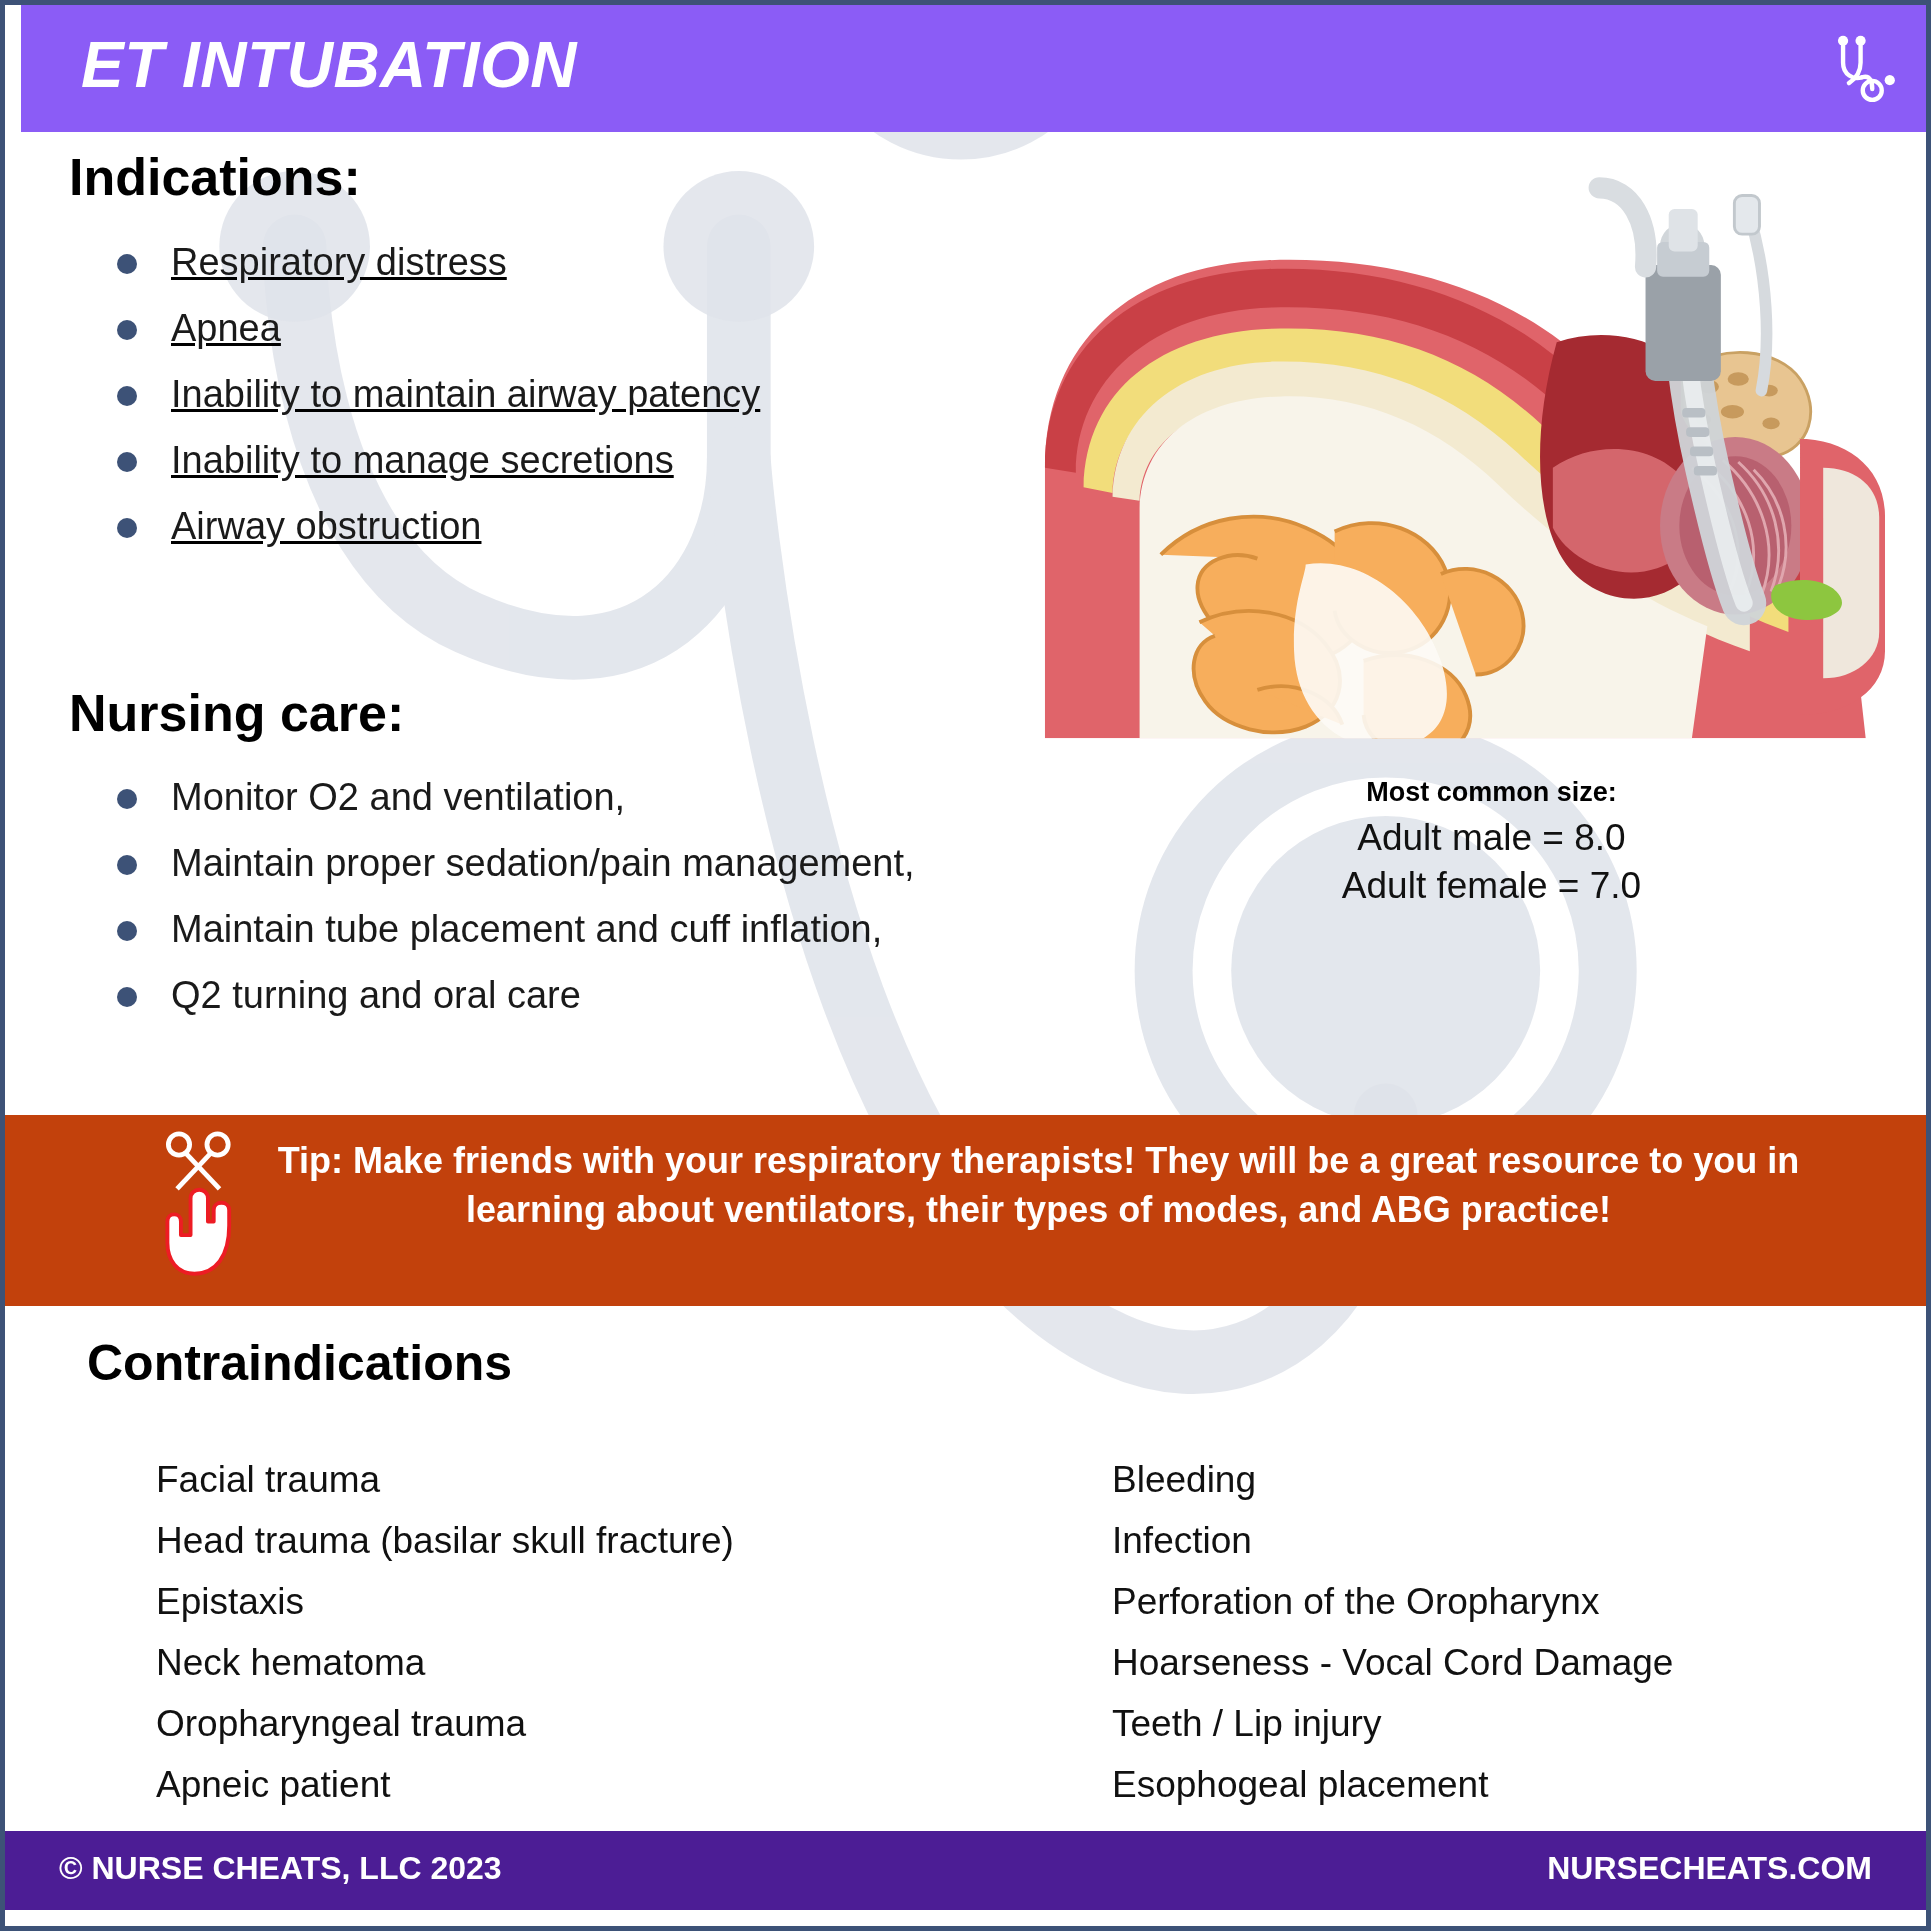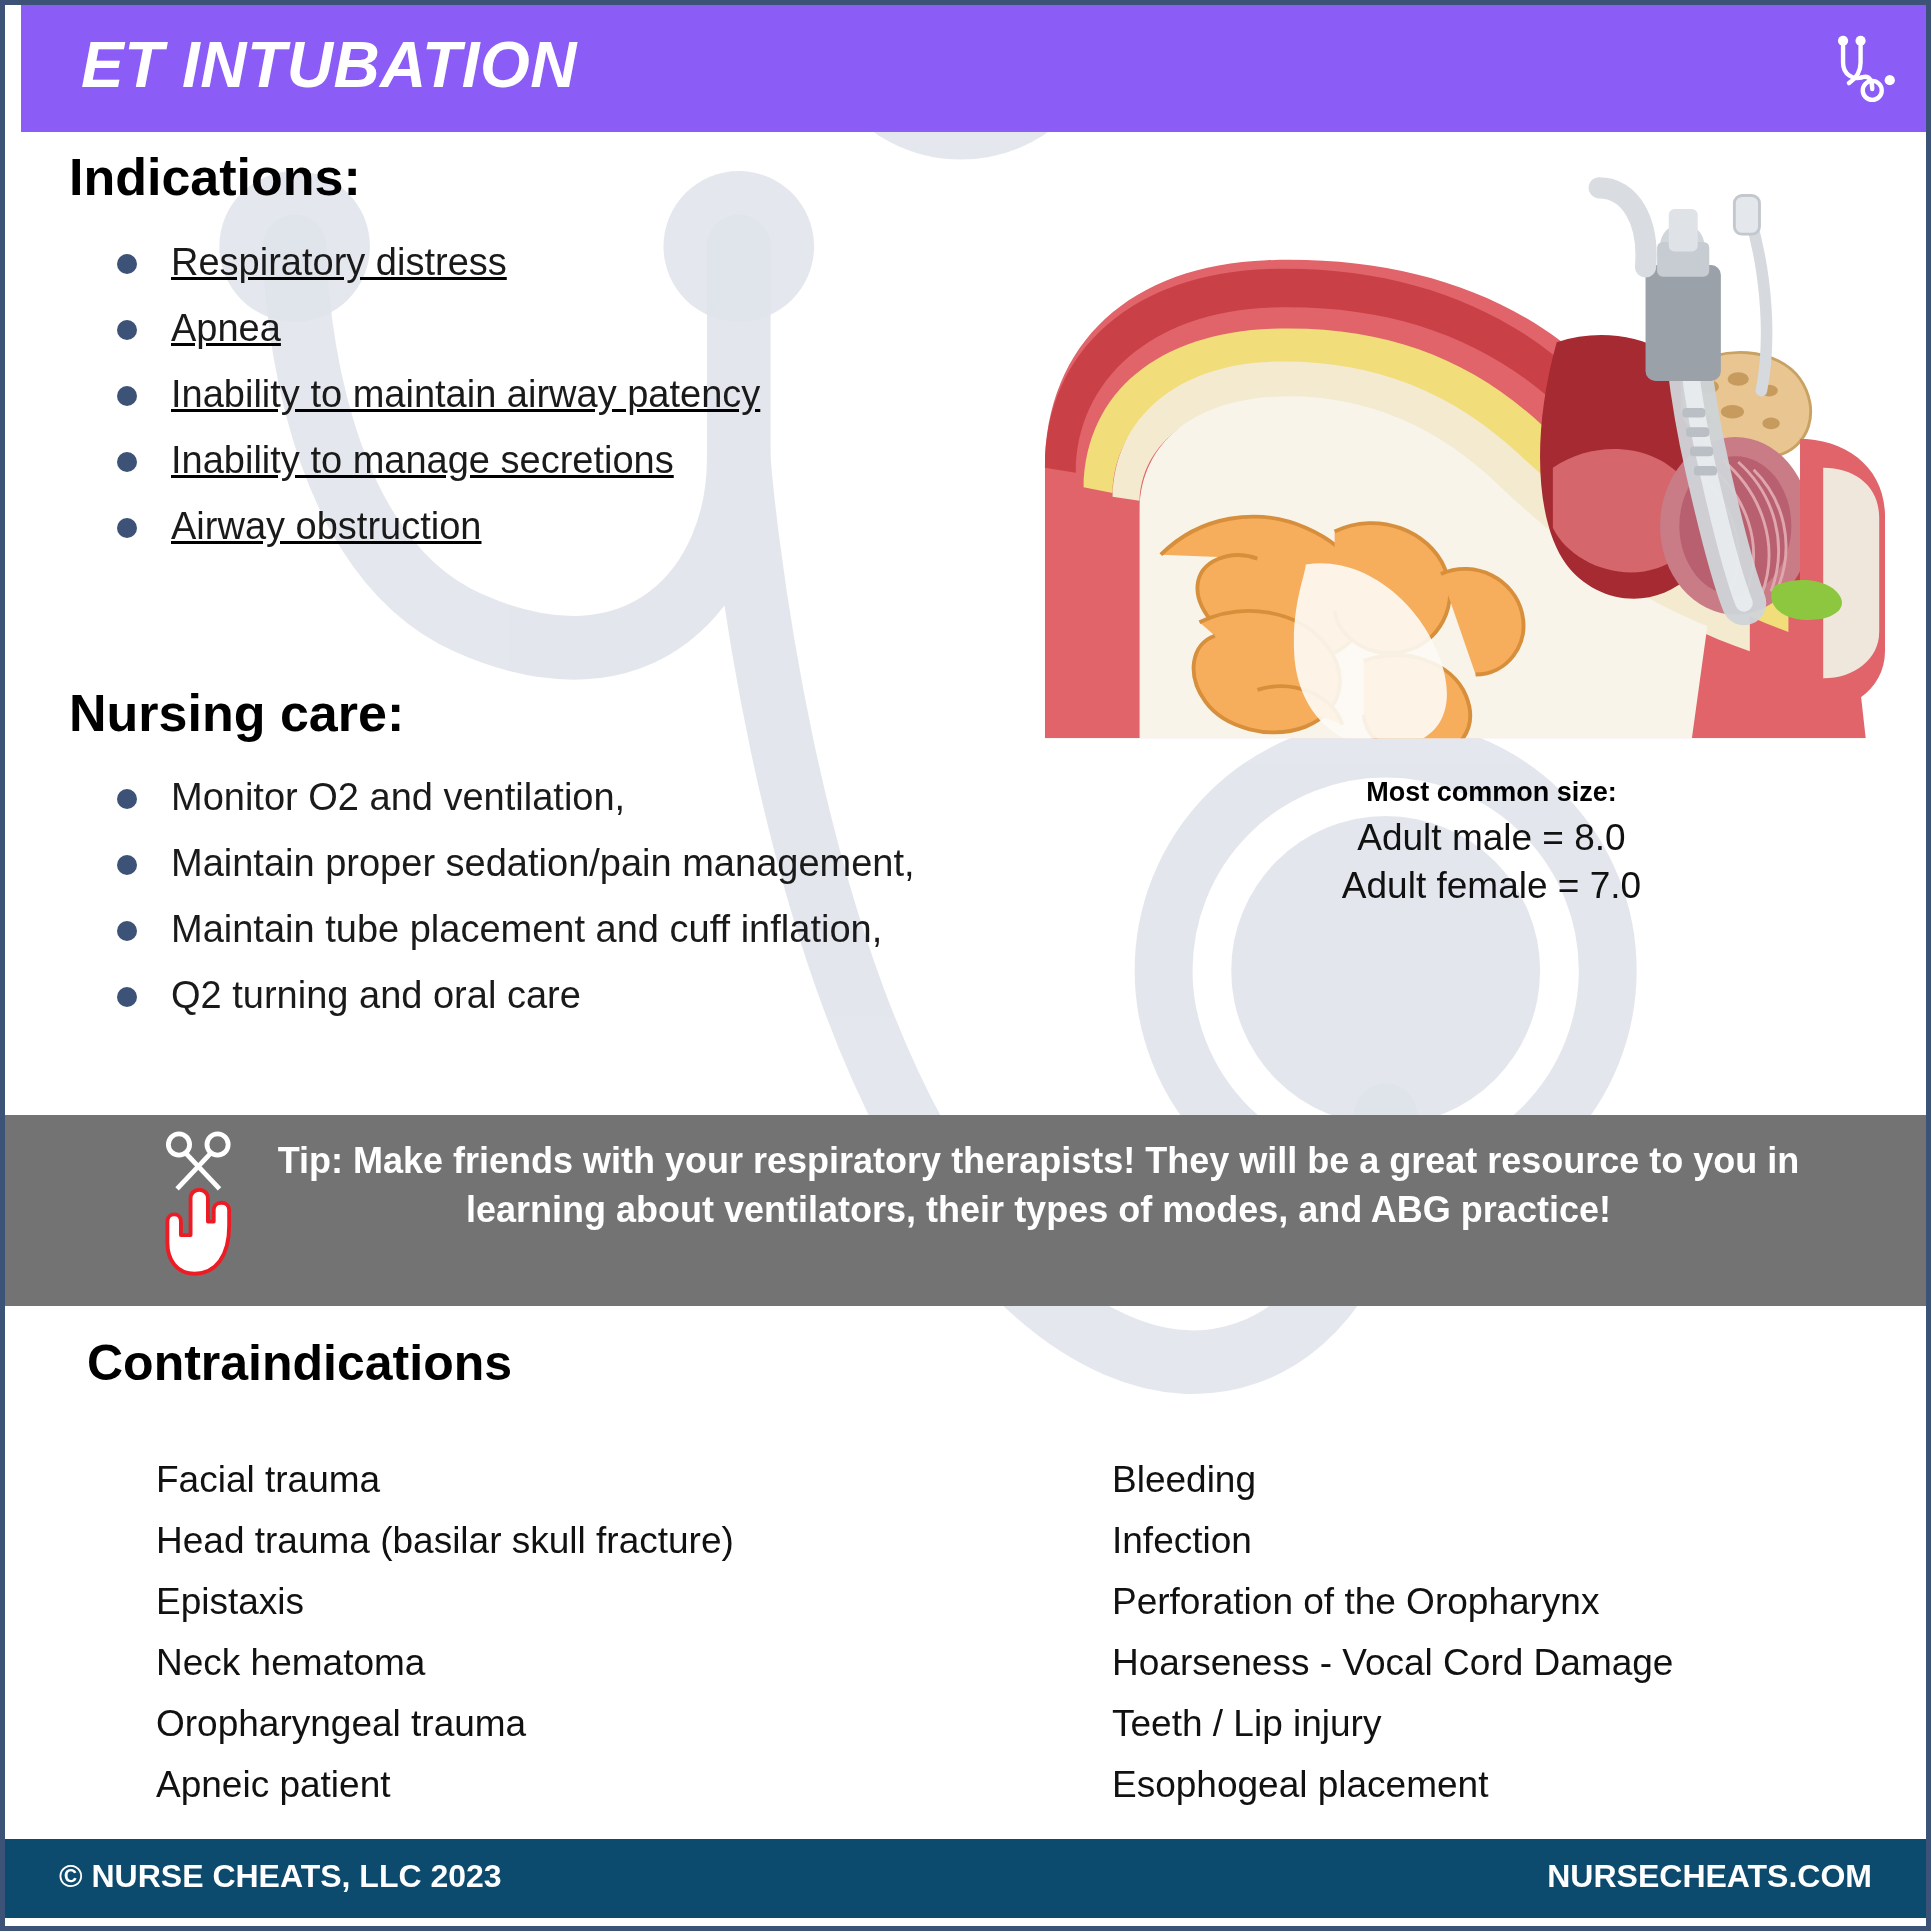--- a/index.html
+++ b/index.html
@@ -131,21 +131,21 @@
     line-height: 48px;
   }
 
   
   .tip-banner {
     position: absolute;
     left: 0;
     top: 1110px;
     width: 100%;
     height: 191px;
-    background: #737373;
+    background: #c2410c;
     z-index: 8;
   }
   .tip-text {
     position: absolute;
     left: 232px;
     top: 21px;
     width: 1603px;
     text-align: center;
     color: #ffffff;
     font-size: 36px;
@@ -189,24 +189,24 @@
     font-size: 37px;
     color: #111111;
     line-height: 61px;
     white-space: nowrap;
   }
 
   
   .footer {
     position: absolute;
     left: 0;
-    bottom: 8px;
+    bottom: 16px;
     width: 100%;
     height: 79px;
-    background: #0c4a6e;
+    background: #4c1d95;
     z-index: 10;
   }
   .footer-left {
     position: absolute;
     left: 54px;
     top: 19.3px;
     color: #ffffff;
     font-size: 32px;
     font-weight: bold;
   }

